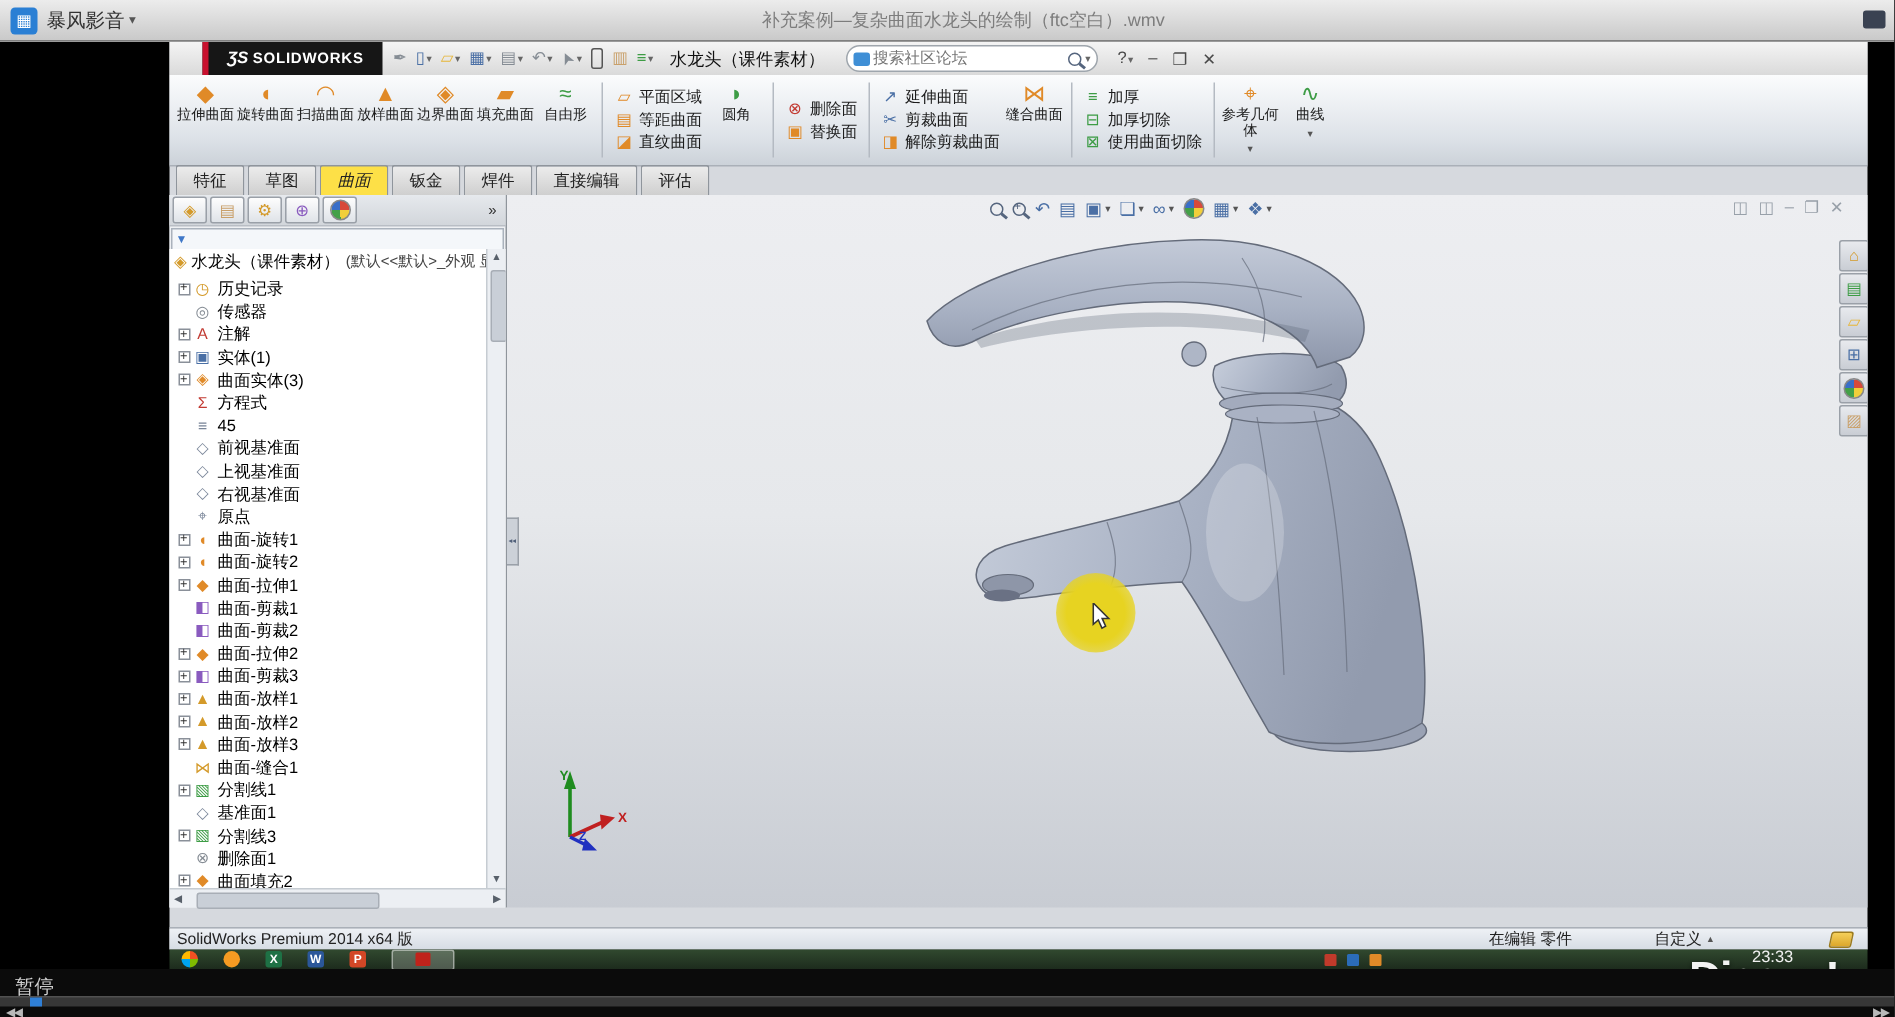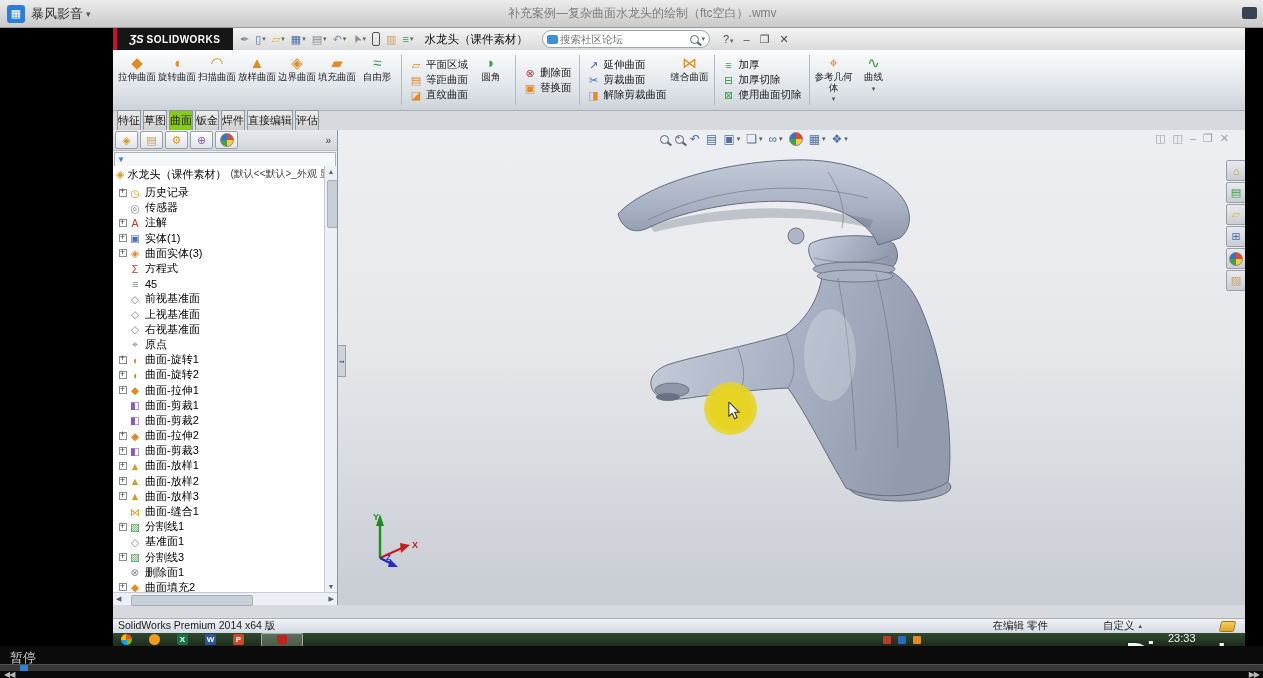--- a/index.html
+++ b/index.html
@@ -12,21 +12,21 @@
   .bf-logo{width:18px;height:18px;margin-left:7px;border-radius:3px;background:#2a7fd4;
     color:#fff;font-size:11px;display:flex;align-items:center;justify-content:center;}
   .bf-name{margin-left:6px;font-size:13px;color:#333;}
   .bf-caret{font-size:9px;color:#555;margin-left:3px;}
   .player-title{position:absolute;left:50%;transform:translateX(-46%);font-size:12px;color:#7d7d7d;white-space:nowrap;}
   .player-panel-ic{position:absolute;right:6px;top:7px;width:15px;height:12px;border-radius:2px;background:#3a4252;}
   
   .sw{position:absolute;left:113px;top:28px;width:1132px;height:605px;background:#d6d9de;font-size:11px;color:#222;}
   
   .menubar{position:absolute;left:0;top:0;width:100%;height:22px;background:linear-gradient(#f4f4f4,#dadada);
-    display:flex;align-items:center;box-sizing:border-box;}
+    display:flex;align-items:center;box-sizing:border-box;padding-left:22px;}
   .sw-logo{height:22px;width:116px;background:#161616;border-left:4px solid #c8102e;color:#fff;
     display:flex;align-items:center;justify-content:center;flex:none;}
   .sw-logo .mark{font-style:italic;font-weight:bold;font-size:11px;margin-right:3px;}
   .sw-logo .nm{font-weight:bold;font-size:10px;letter-spacing:.5px;}
   .menus{display:flex;margin-left:6px;}
   .menu-item{padding:3px 7px;font-size:11px;color:#1d1d1d;white-space:nowrap;}
   .qa{display:flex;align-items:center;margin-left:4px;}
   .qa-btn{display:flex;align-items:center;padding:1px 2px;margin:0 1px;}
   .qa-ic{font-size:11px;line-height:12px;}
   .qa-dd{font-size:7px;color:#666;margin-left:1px;}
@@ -53,23 +53,23 @@
   .vsep{width:1px;background:#b4bac2;margin:3px 4px;flex:none;}
   .big-btn{width:40px;display:flex;flex-direction:column;align-items:center;justify-content:flex-start;padding-top:3px;}
   .big-ic{font-size:15px;line-height:16px;}
   .big-lbl{font-size:9.5px;line-height:10.5px;text-align:center;color:#1c1c1c;margin-top:1px;}
   .big-dd{font-size:7px;color:#555;margin-top:2px;}
   .small-btn{display:flex;align-items:center;padding:0 3px;}
   .sm-ic{font-size:11px;line-height:12px;width:14px;text-align:center;flex:none;}
   .sm-lbl{font-size:10.5px;color:#1c1c1c;white-space:nowrap;margin-left:3px;}
   
   .ribbon-tabs{position:absolute;left:4px;top:83px;height:19px;display:flex;align-items:flex-end;}
-  .rtab{padding:2px 0;font-size:11px;color:#222;background:linear-gradient(#ececec,#cfcfcf);
+  .rtab{padding:2px 11px;font-size:11px;color:#222;background:linear-gradient(#ececec,#cfcfcf);
     border:1px solid #8f959c;border-bottom:none;border-radius:2px 2px 0 0;margin-right:2px;white-space:nowrap;}
-  .rtab.active{background:#84cc16;position:relative;z-index:2;}
+  .rtab.active{background:#fde047;position:relative;z-index:2;font-style:italic;}
   
   .workarea{position:absolute;left:0;top:102px;width:100%;height:475px;}
   .left-panel{position:absolute;left:0;top:0;width:225px;height:100%;background:#eef0f3;
     border-right:1px solid #8f959c;box-sizing:border-box;}
   .fm-tabs{height:20px;display:flex;align-items:center;background:linear-gradient(#e6e9ed,#d2d6db);
     border-bottom:1px solid #b9bec5;padding-left:2px;}
   .fm-tab{width:21px;height:16px;border:1px solid #9aa0a8;background:linear-gradient(#fdfdfd,#dfe3e8);
     display:flex;align-items:center;justify-content:center;margin-right:2px;font-size:11px;border-radius:2px;}
   .fm-chevron{margin-left:auto;margin-right:6px;font-size:10px;color:#333;}
   .filter-bar{height:13px;margin:1px;border:1px solid #aab2bc;background:#f4f7fa;display:flex;align-items:center;padding-left:2px;}

